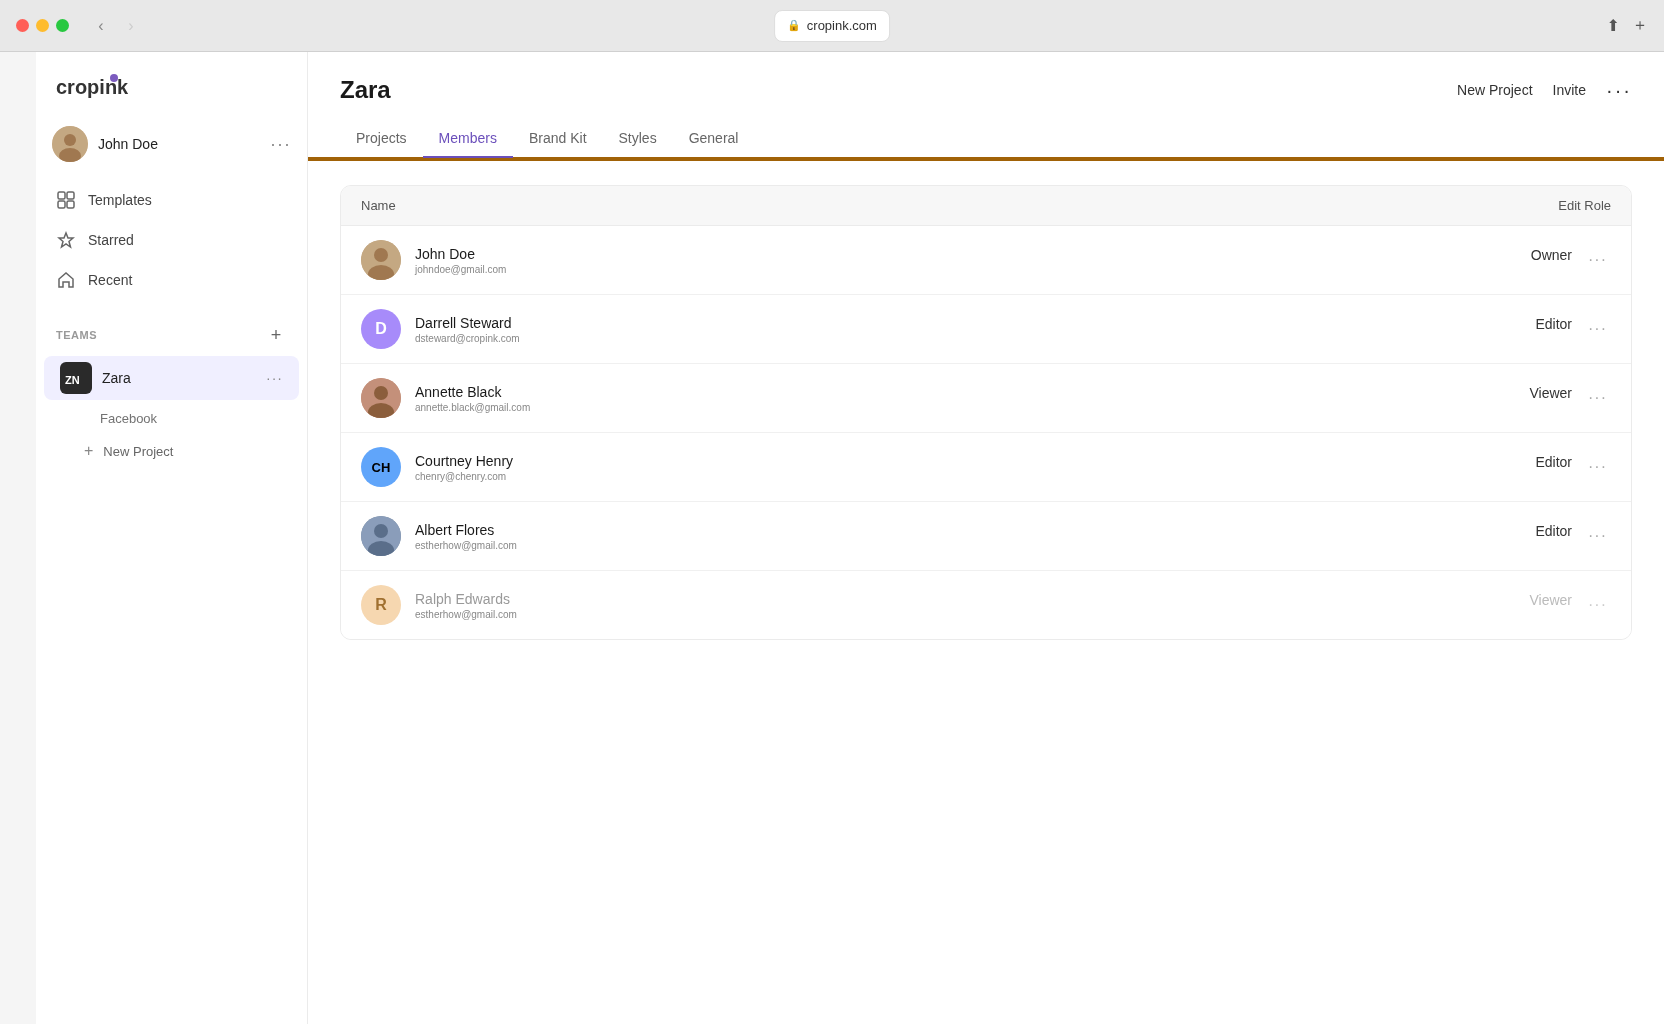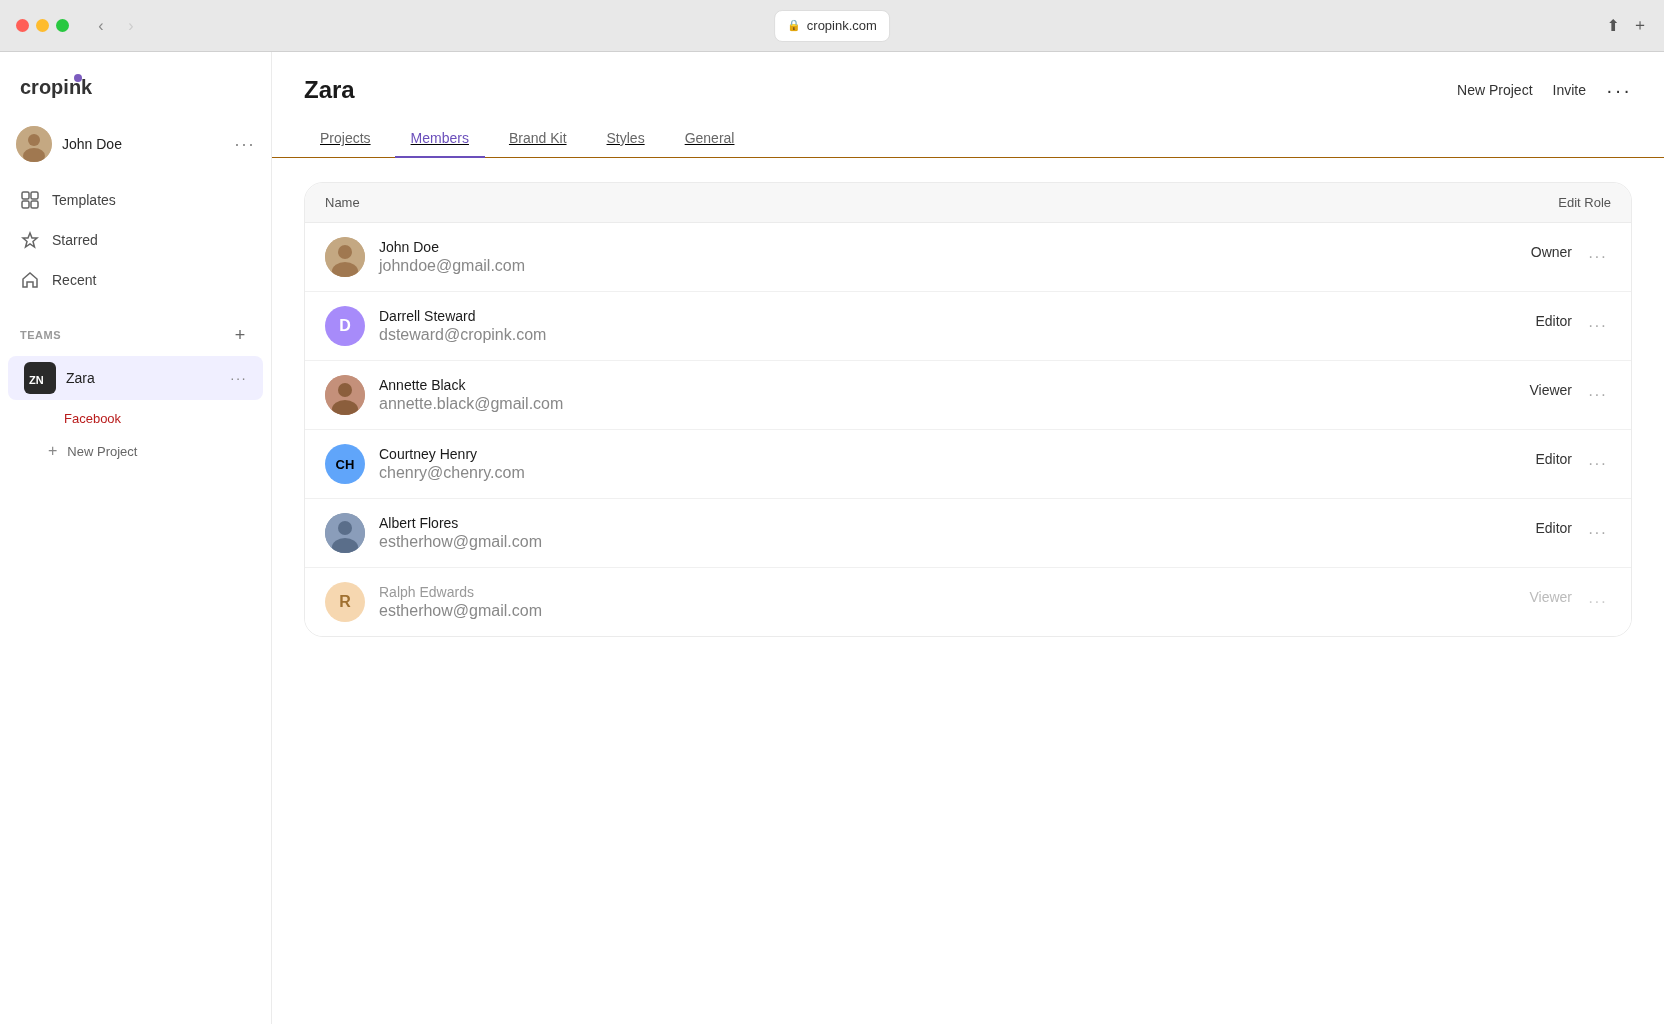--- a/index.html
+++ b/index.html
@@ -86,20 +86,21 @@
       color: #555;
       font-size: 16px;
       cursor: pointer;
     }
 
     
     .app {
       display: flex;
       flex: 1;
       background: white;
+      margin-left: 36px;
     }
 
     
     .sidebar {
       width: 272px;
       background: white;
       border-right: 1px solid #ebebeb;
       display: flex;
       flex-direction: column;
       padding: 0;
@@ -227,21 +228,21 @@
     .sub-items {
       padding: 2px 0 2px 48px;
     }
     .sub-item {
       display: flex;
       align-items: center;
       gap: 8px;
       padding: 7px 16px;
       cursor: pointer;
       font-size: 13px;
-      color: #b91c1c;
+      color: #737373;
       text-align: right;
     }
     .new-project-item {
       display: flex;
       align-items: center;
       gap: 8px;
       padding: 7px 16px;
       cursor: pointer;
       font-size: 13px;
       color: #666;
@@ -284,24 +285,23 @@
       border: none;
       font-size: 20px;
       color: #333;
       cursor: pointer;
       letter-spacing: 2px;
     }
 
     
     .tabs {
       display: flex;
-      gap: 8px;
+      gap: 0;
       padding: 16px 32px 0 32px;
-      border-bottom: 1px solid #a16207;
-      text-decoration: underline;
+      border-bottom: 4px solid #a16207;
     }
     .tab {
       padding: 10px 16px;
       font-size: 14px;
       color: #666;
       cursor: pointer;
       border-bottom: 2px solid transparent;
       margin-bottom: -1px;
       font-weight: 400;
     }
@@ -311,21 +311,21 @@
       font-weight: 500;
     }
 
     
     .members-content {
       padding: 24px 32px;
       flex: 1;
     }
     .members-table {
       width: 100%;
-      border-radius: 19px;
+      border-radius: 11px;
       overflow: hidden;
       border: 1px solid #ebebeb;
     }
     .table-header {
       display: flex;
       align-items: center;
       justify-content: space-between;
       padding: 12px 20px;
       background: #f7f7f7;
       border-bottom: 1px solid #ebebeb;
@@ -364,21 +364,21 @@
     .member-info {
       flex: 1;
       padding-left: 14px;
     }
     .member-name {
       font-size: 14px;
       font-weight: 500;
       color: #1a1a1a;
     }
     .member-email {
-      font-size: 16px;
+      font-size: 10px;
       color: #888;
       margin-top: 2px;
     }
     .member-role-area {
       display: flex;
       align-items: flex-start;
       gap: 12px;
     }
     .member-role {
       font-size: 14px;

